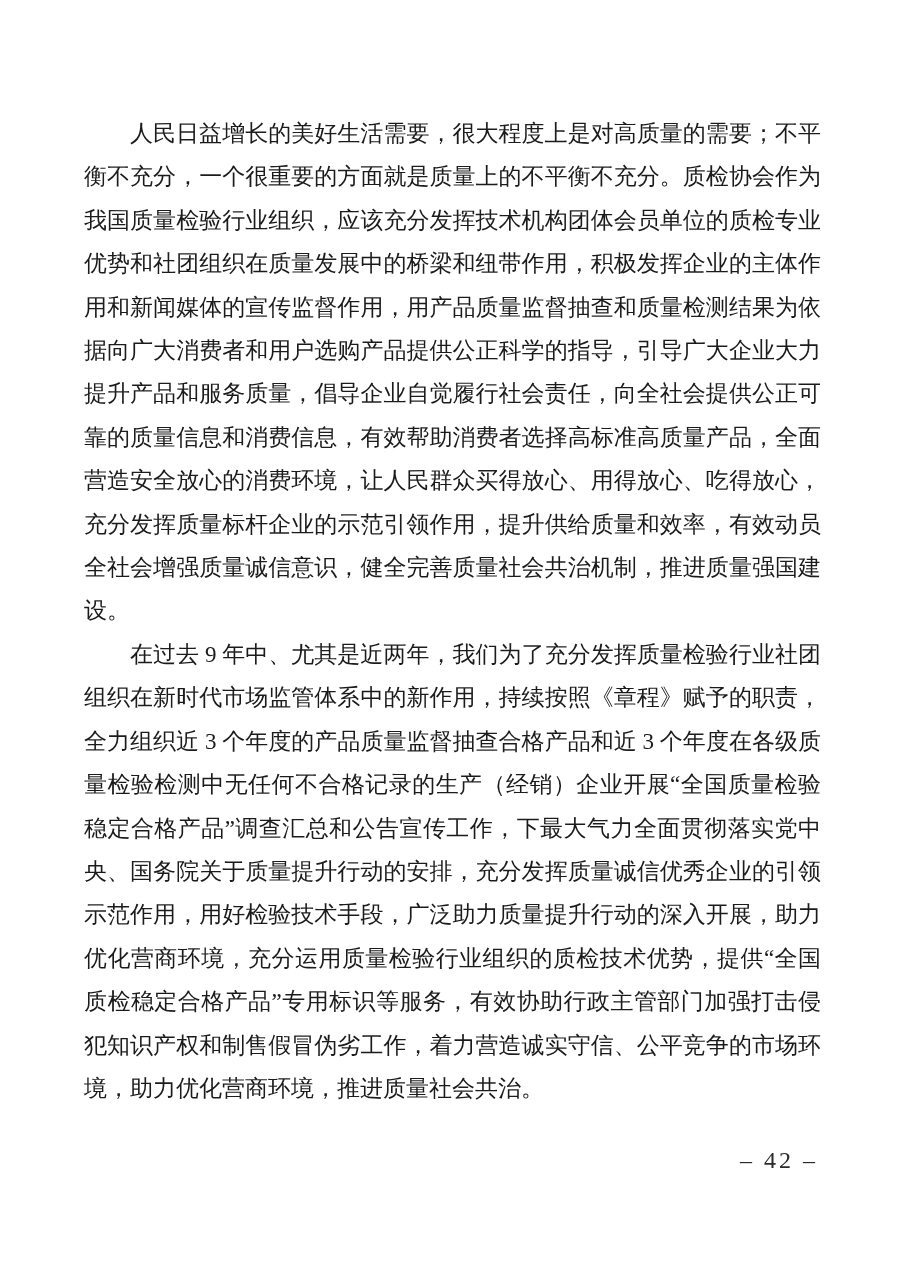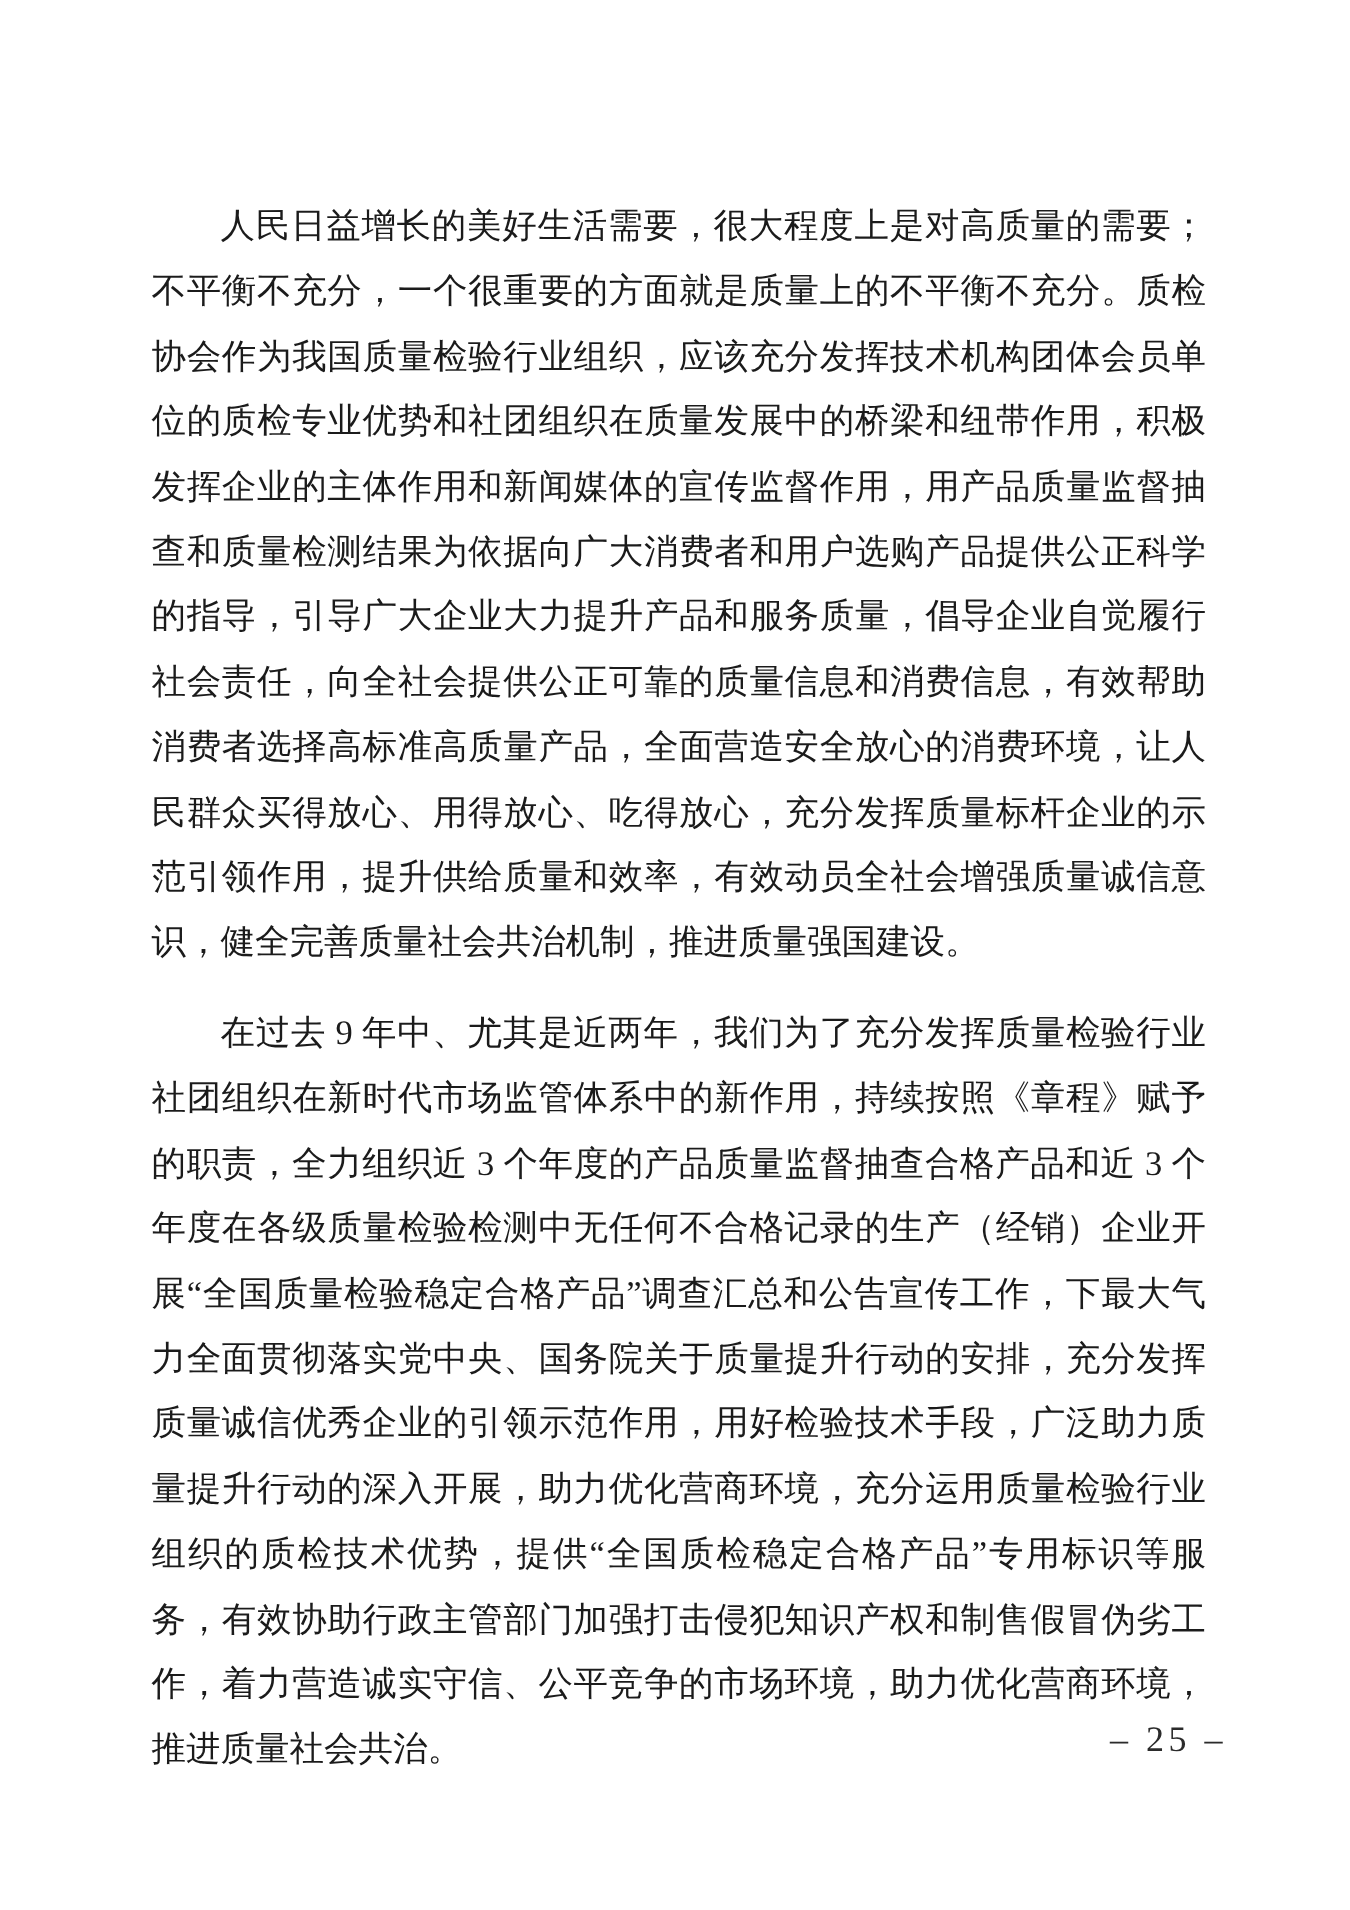--- a/index.html
+++ b/index.html
@@ -25,21 +25,21 @@
       top: 112px;
       width: 737px;
       color: #1b1b1b;
       font-size: 23px;
       line-height: 43.4px;
       text-align: justify;
       text-justify: inter-ideograph;
       letter-spacing: 0;
     }
     .page-text p {
-      margin: 17px;
+      margin: 0;
       padding: 0;
       text-indent: 2em;
     }
     .page-number {
       position: absolute;
       left: 740px;
       top: 1147px;
       font-size: 24px;
       color: #2b2b2b;
       letter-spacing: 3px;
@@ -49,15 +49,15 @@
 </head>
 <body>
 
 <div class="page">
 
   <div class="page-text">
     <p>人民日益增长的美好生活需要，很大程度上是对高质量的需要；不平衡不充分，一个很重要的方面就是质量上的不平衡不充分。质检协会作为我国质量检验行业组织，应该充分发挥技术机构团体会员单位的质检专业优势和社团组织在质量发展中的桥梁和纽带作用，积极发挥企业的主体作用和新闻媒体的宣传监督作用，用产品质量监督抽查和质量检测结果为依据向广大消费者和用户选购产品提供公正科学的指导，引导广大企业大力提升产品和服务质量，倡导企业自觉履行社会责任，向全社会提供公正可靠的质量信息和消费信息，有效帮助消费者选择高标准高质量产品，全面营造安全放心的消费环境，让人民群众买得放心、用得放心、吃得放心，充分发挥质量标杆企业的示范引领作用，提升供给质量和效率，有效动员全社会增强质量诚信意识，健全完善质量社会共治机制，推进质量强国建设。</p>
     <p>在过去 9 年中、尤其是近两年，我们为了充分发挥质量检验行业社团组织在新时代市场监管体系中的新作用，持续按照《章程》赋予的职责，全力组织近 3 个年度的产品质量监督抽查合格产品和近 3 个年度在各级质量检验检测中无任何不合格记录的生产（经销）企业开展“全国质量检验稳定合格产品”调查汇总和公告宣传工作，下最大气力全面贯彻落实党中央、国务院关于质量提升行动的安排，充分发挥质量诚信优秀企业的引领示范作用，用好检验技术手段，广泛助力质量提升行动的深入开展，助力优化营商环境，充分运用质量检验行业组织的质检技术优势，提供“全国质检稳定合格产品”专用标识等服务，有效协助行政主管部门加强打击侵犯知识产权和制售假冒伪劣工作，着力营造诚实守信、公平竞争的市场环境，助力优化营商环境，推进质量社会共治。</p>
   </div>
 
-  <div class="page-number">– 25 –</div>
+  <div class="page-number">– 42 –</div>
 
 </div>
 
 </body></html>

